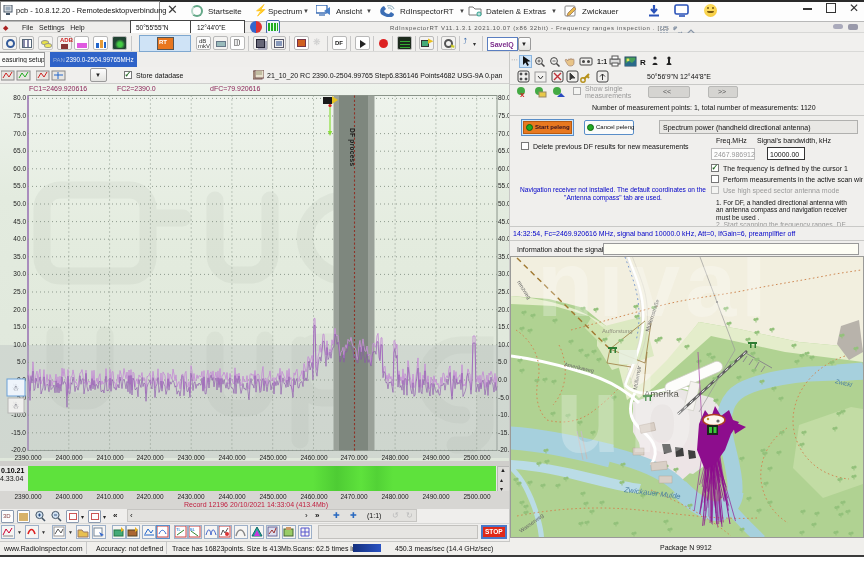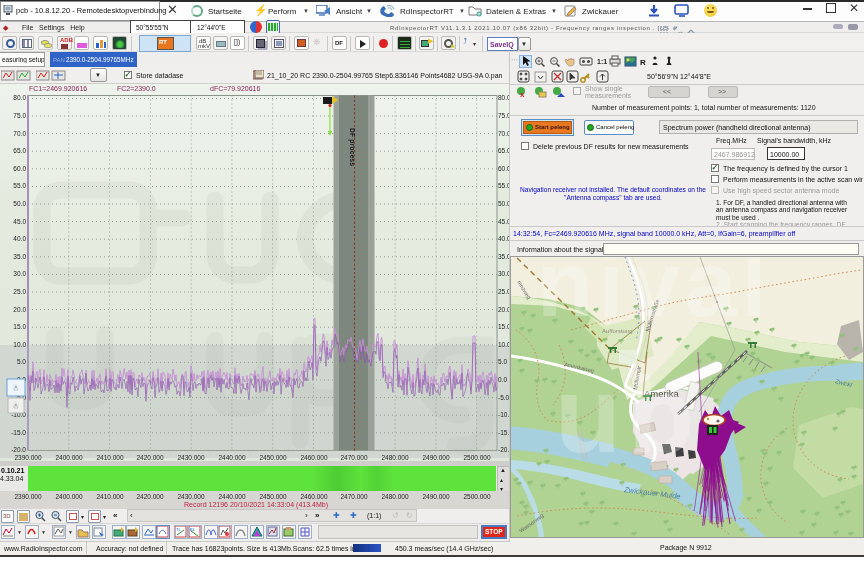--- a/index.html
+++ b/index.html
@@ -24,21 +24,21 @@
       <rect x="1" y="0" width="8" height="7" fill="#eee" stroke="#456"></rect>
       <rect x="2.5" y="1.5" width="5" height="4" fill="#9ab"></rect>
       <rect x="3" y="8" width="4" height="2" fill="#456"></rect>
     </svg>
   </div>
 <div class="abs" style="left:16px;top:6px;color:#111;font-size:7.5px;white-space:nowrap">pcb - 10.8.12.20 - Remotedesktopverbindung</div>
 <div class="abs" style="left:167px;top:3px;color:#3a3a3a;font-size:13px;line-height:14px">✕</div>
 <div class="abs" style="left:191px;top:5px;width:12px;height:12px;border:2.5px solid #64a888;border-radius:50%;border-left-color:#b6d8c8"></div>
 <div class="abs t8" style="left:208px;top:7px;color:#222">Startseite</div>
 <div class="abs" style="left:254px;top:4px;color:#f3a81e;font-size:11px">⚡</div>
-<div class="abs t8" style="left:268px;top:7px;color:#222">Perform</div>
+<div class="abs t8" style="left:268px;top:7px;color:#222">Spectrum</div>
 <div class="abs t6" style="left:303px;top:8px;color:#444">▼</div>
 <div class="abs" style="left:316px;top:5px;width:15px;height:11px">
     <svg width="15" height="11">
       <rect x="0" y="0" width="11" height="8" rx="1" fill="#fff" stroke="#3c6eb5" stroke-width="1.3"></rect>
       <path d="M3 10 h6" stroke="#3c6eb5" stroke-width="1.3"></path>
       <path d="M8 6 l6 -4 v8 Z" fill="#4a80c8"></path>
     </svg>
   </div>
 <div class="abs t8" style="left:336px;top:7px;color:#222">Ansicht</div>
 <div class="abs t6" style="left:366px;top:8px;color:#444">▼</div>

